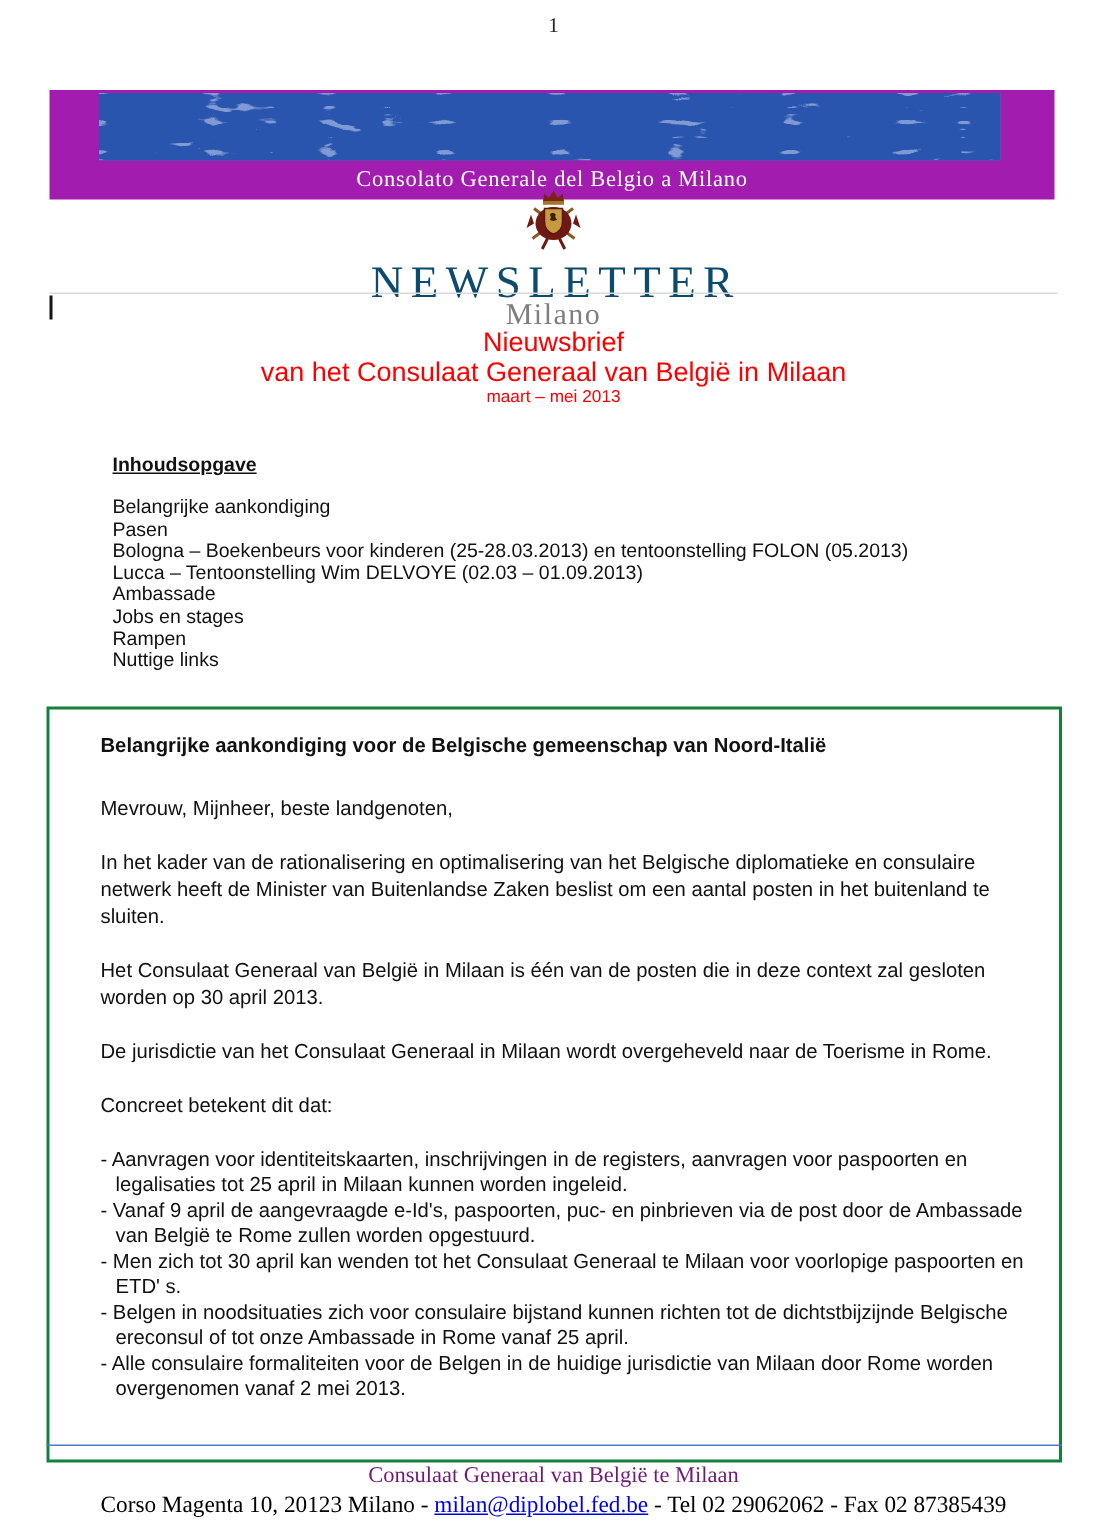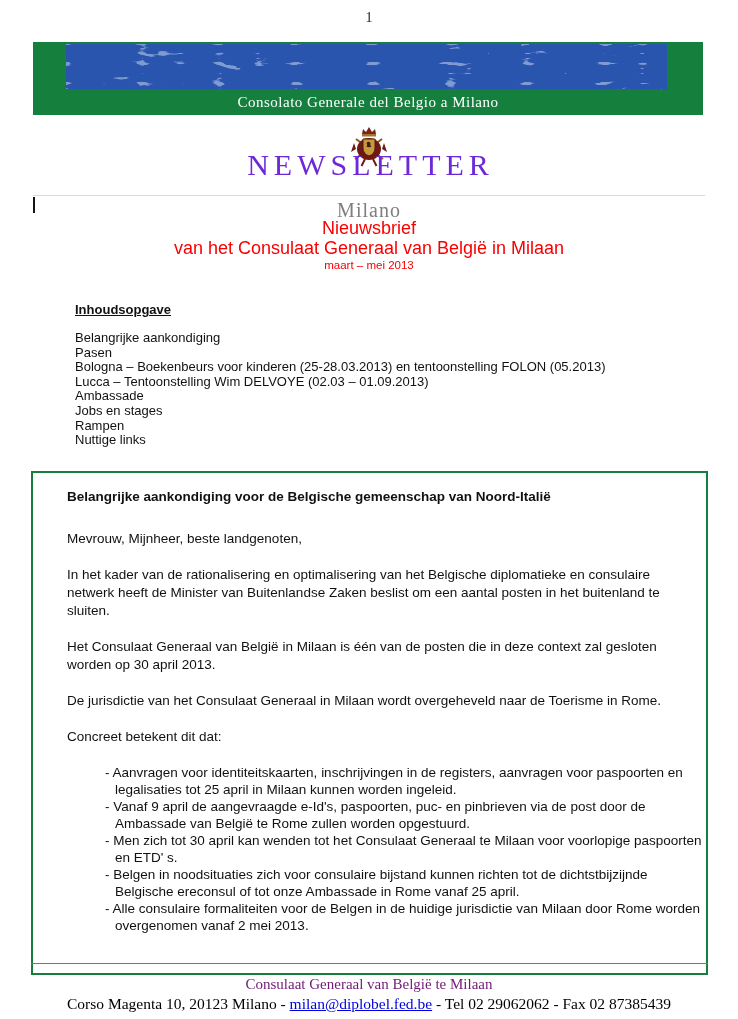--- a/index.html
+++ b/index.html
@@ -3,32 +3,32 @@
 <meta charset="utf-8">
 <style>
   html,body{margin:0;padding:0;background:#ffffff;}
   #page{position:relative;width:738px;height:1019px;background:#ffffff;overflow:hidden;
         font-family:"Liberation Sans",sans-serif;color:#111;}
 
   #page-number{position:absolute;top:10px;left:0;width:100%;text-align:center;
                font-family:"Liberation Serif",serif;font-size:14px;color:#222;}
 
   
-  #banner{position:absolute;left:33px;top:42px;width:670px;height:73px;background:#15803d;}
+  #banner{position:absolute;left:33px;top:60px;width:670px;height:73px;background:#a21caf;}
   #marble{position:absolute;left:33px;top:2px;width:601px;height:45px;display:block;}
   #banner-title{position:absolute;left:0;bottom:4px;width:100%;text-align:center;
                 color:#ffffff;font-family:"Liberation Serif",serif;font-size:15px;letter-spacing:0.5px;}
 
   
   #crest{position:absolute;left:0;top:126px;width:100%;display:flex;justify-content:center;}
 
   
-  #newsletter{position:absolute;left:0;top:148px;width:100%;text-align:center;
+  #newsletter{position:absolute;left:0;top:172px;width:100%;text-align:center;
               font-family:"Liberation Serif",serif;font-size:30px;font-weight:300;
-              letter-spacing:5px;color:#6d28d9;padding-left:3px;box-sizing:border-box;}
+              letter-spacing:5px;color:#0c4a6e;padding-left:3px;box-sizing:border-box;}
 
   #hairline{position:absolute;left:33px;top:195px;width:672px;height:1px;background:#dadada;}
   #caret{position:absolute;left:33px;top:197px;width:2px;height:16px;background:#151515;}
 
   #milano{position:absolute;left:0;top:199px;width:100%;text-align:center;
           font-family:"Liberation Serif",serif;font-size:20px;color:#7e7e7e;letter-spacing:1px;}
 
   
   #red-block{position:absolute;left:0;top:218px;width:100%;text-align:center;color:#fa0000;}
   #red-line1,#red-line2{font-size:18px;line-height:20px;}
@@ -39,21 +39,21 @@
   #toc-heading{font-weight:bold;text-decoration:underline;font-size:13px;margin-bottom:14px;}
   .toc-item{line-height:14.6px;white-space:nowrap;}
 
   
   #box{position:absolute;left:31px;top:471px;width:677px;height:504px;
        border:2px solid #15803d;box-sizing:border-box;
        padding:15px 30px 0 34px;font-size:13.5px;line-height:18px;color:#111;}
   #box-heading{font-weight:bold;margin:0 0 24px 0;}
   .para{margin:0 0 18px 0;}
   #bullets{margin-right:-30px;}
-  .bullet{line-height:17px;padding-left:10px;text-indent:-10px;margin-left:38px;}
+  .bullet{line-height:17px;padding-left:10px;text-indent:-10px;}
 
   #footer-separator{position:absolute;left:31px;top:963px;width:677px;height:1px;background:#4f79c5;}
 
   
   #footer-org{position:absolute;left:0;top:976px;width:100%;text-align:center;
               font-family:"Liberation Serif",serif;font-size:15px;color:#701a75;}
   #footer-address{position:absolute;left:0;top:995px;width:100%;text-align:center;
                   font-family:"Liberation Serif",serif;font-size:15.5px;color:#000;}
   #email-link{color:#0000e0;text-decoration:underline;cursor:pointer;}
 </style>

